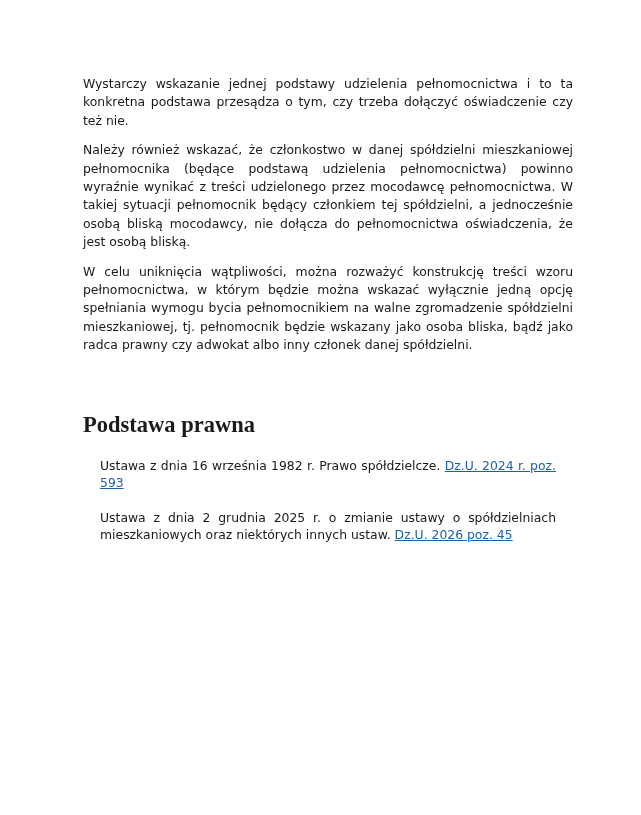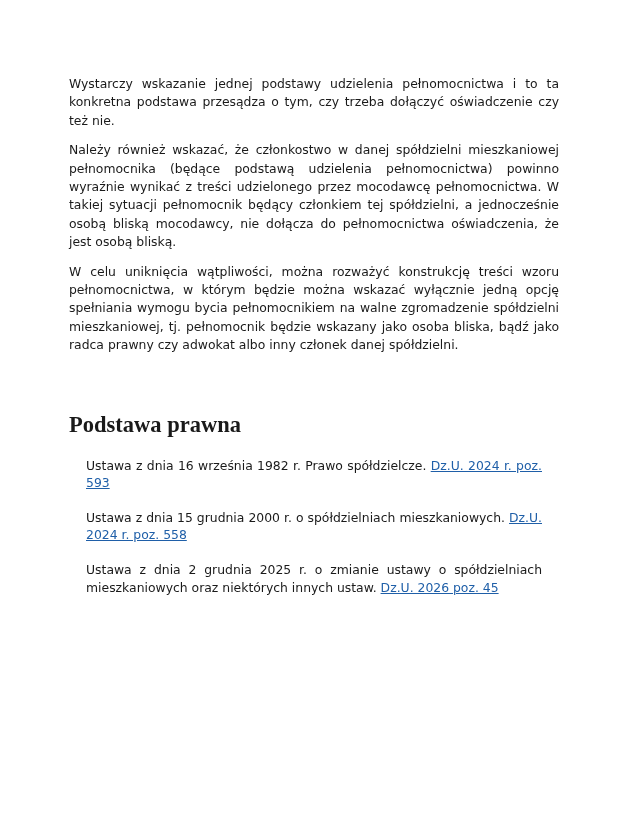--- a/index.html
+++ b/index.html
@@ -1,18 +1,18 @@
 <!DOCTYPE html>
 <html><head>
 <meta charset="utf-8">
 <style>
   html, body { margin: 0; padding: 0; background: #ffffff; }
   body { width: 641px; height: 815px; position: relative; overflow: hidden; }
   .page {
-    position: absolute; left: 69px; top: 75px; width: 490px;
+    position: absolute; left: 83px; top: 75px; width: 490px;
     font-family: "DejaVu Sans", sans-serif; font-size: 12.4px; color: #1a1a1a;
     line-height: 18.4px;
   }
   .para { margin: 0 0 11px 0; text-align: justify; }
   .heading {
     font-family: Liberation Serif, serif; font-weight: bold; font-size: 22.5px;
     color: #1a1a1a; margin: 55px 0 6px 0; line-height: 30px;
   }
   .law { margin: 17px; text-align: justify; line-height: 17.6px; }
   a.link { color: #1f5fa8; text-decoration: underline; }
@@ -22,16 +22,15 @@
 
 <div class="page">
   <p class="para">Wystarczy wskazanie jednej podstawy udzielenia pełnomocnictwa i to ta konkretna podstawa przesądza o tym, czy trzeba dołączyć oświadczenie czy też nie.</p>
   <p class="para">Należy również wskazać, że członkostwo w danej spółdzielni mieszkaniowej pełnomocnika (będące podstawą udzielenia pełnomocnictwa) powinno wyraźnie wynikać z treści udzielonego przez mocodawcę pełnomocnictwa. W takiej sytuacji pełnomocnik będący członkiem tej spółdzielni, a jednocześnie osobą bliską mocodawcy, nie dołącza do pełnomocnictwa oświadczenia, że jest osobą bliską.</p>
   <p class="para">W celu uniknięcia wątpliwości, można rozważyć konstrukcję treści wzoru pełnomocnictwa, w którym będzie można wskazać wyłącznie jedną opcję spełniania wymogu bycia pełnomocnikiem na walne zgromadzenie spółdzielni mieszkaniowej, tj. pełnomocnik będzie wskazany jako osoba bliska, bądź jako radca prawny czy adwokat albo inny członek danej spółdzielni.</p>
 
   <h2 class="heading">Podstawa prawna</h2>
 
   <div>
     <p class="law"><span>Ustawa z dnia 16 września 1982 r. Prawo spółdzielcze. </span><a class="link" href="#">Dz.U. 2024 r. poz. 593</a></p>
-    <p class="law"><span>Ustawa z dnia 15 grudnia 2000 r. o spółdzielniach mieszkaniowych. </span><a class="link" href="#">Dz.U. 2024 r. poz. 558</a></p>
     <p class="law"><span>Ustawa z dnia 2 grudnia 2025 r. o zmianie ustawy o spółdzielniach mieszkaniowych oraz niektórych innych ustaw. </span><a class="link" href="#">Dz.U. 2026 poz. 45</a></p>
   </div>
 </div>
 
 </body></html>

